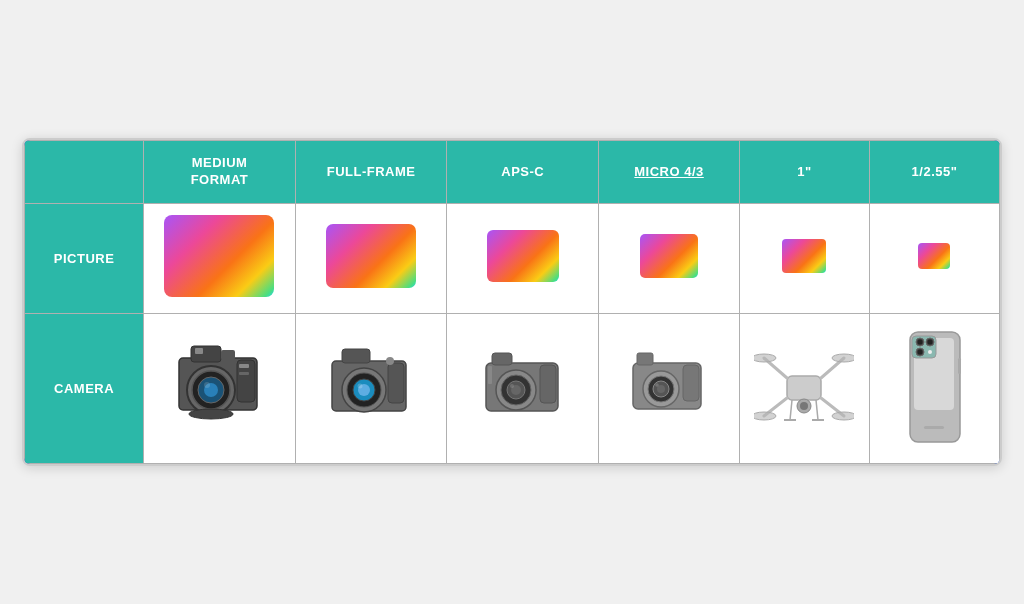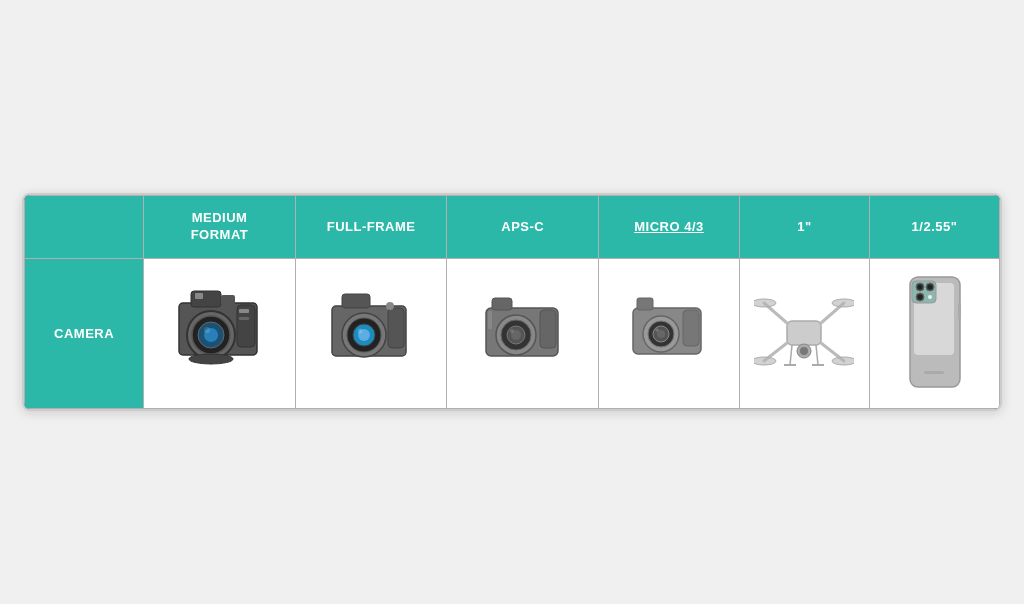--- a/index.html
+++ b/index.html
@@ -90,20 +90,41 @@
         <th style="width:140px;">MEDIUM<br>FORMAT</th>
         <th style="width:140px;">FULL-FRAME</th>
         <th style="width:140px;">APS-C</th>
         <th style="width:130px;text-decoration:underline;">MICRO 4/3</th>
         <th style="width:120px;">1"</th>
         <th style="width:120px;">1/2.55"</th>
       </tr>
     </thead>
     <tbody>
 
+      <tr>
+        <td class="row-label">PICTURE</td>
+        <td class="data-cell" style="height:110px;">
+          <div class="sensor-rect" style="width:110px;height:82px;border-radius:8px;"></div>
+        </td>
+        <td class="data-cell">
+          <div class="sensor-rect" style="width:90px;height:64px;border-radius:7px;"></div>
+        </td>
+        <td class="data-cell">
+          <div class="sensor-rect" style="width:72px;height:52px;border-radius:6px;"></div>
+        </td>
+        <td class="data-cell">
+          <div class="sensor-rect" style="width:58px;height:44px;border-radius:5px;"></div>
+        </td>
+        <td class="data-cell">
+          <div class="sensor-rect" style="width:44px;height:34px;border-radius:4px;"></div>
+        </td>
+        <td class="data-cell">
+          <div class="sensor-rect" style="width:32px;height:26px;border-radius:4px;"></div>
+        </td>
+      </tr>
 
 
 
       <tr>
         <td class="row-label">CAMERA</td>
 
         <td class="data-cell camera-cell" style="height:150px;">
           <svg class="cam-svg" width="100" height="120" viewBox="0 0 100 120">
 
             <rect x="10" y="30" width="78" height="52" rx="4" fill="#555" stroke="#333" stroke-width="1.5"></rect>

